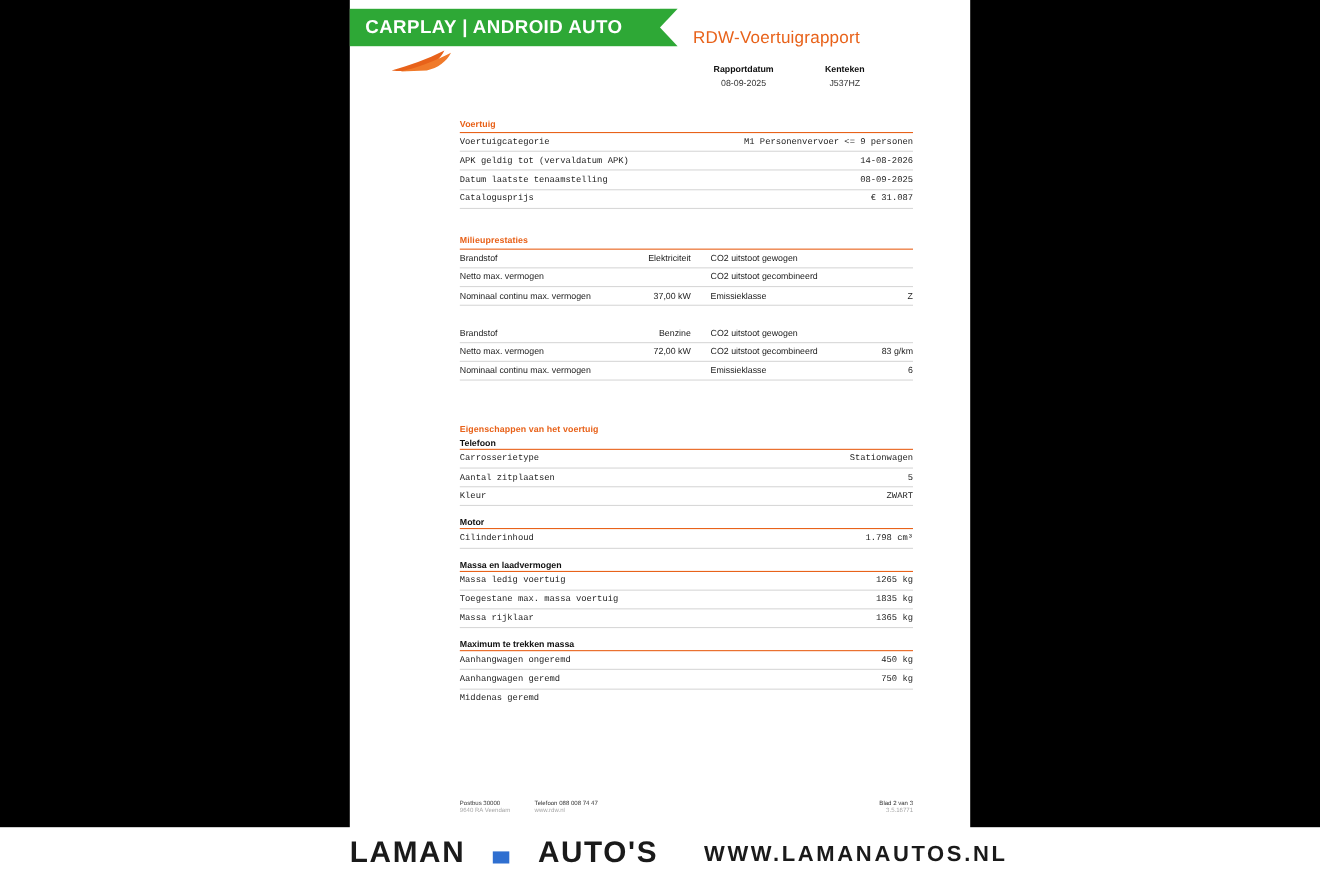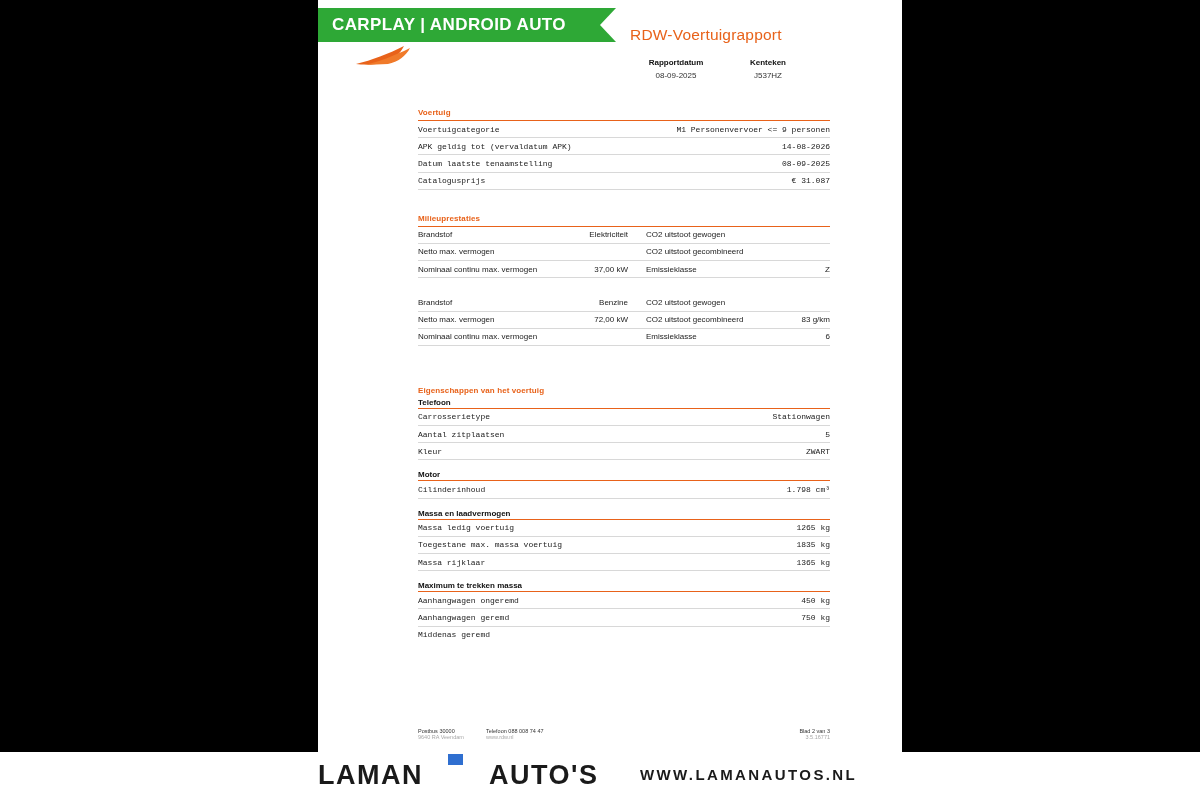--- a/index.html
+++ b/index.html
@@ -20,21 +20,20 @@
   }
 
   
   .page {
     position: absolute;
     left: 318px;
     top: 0px;
     width: 564px;
     height: 800px;
     background: #ffffff;
-    padding-left: 20px;
   }
 
   
   .banner {
     position: absolute;
     left: 0px;
     top: 8px;
     width: 282px;
     height: 34px;
     background: #2ea836;
@@ -172,41 +171,41 @@
     height: 48px;
     background: #ffffff;
     display: flex;
     align-items: center;
   }
   .logo-left {
     position: absolute;
     left: 318px;
     top: 760px;
     display: flex;
-    align-items: flex-start;
+    align-items: flex-end;
     font-size: 27px;
     font-weight: bold;
     letter-spacing: 1.5px;
     color: #1a1a1a;
     gap: 22px;
   }
   .logo-mark {
     display: inline-block;
     width: 15px;
     height: 11px;
     background: #2f6fd0;
     margin: 0 4px 0 3px;
     position: relative;
     top: -6px;
   }
   .site-url {
     position: absolute;
     left: 640px;
     top: 766px;
-    font-size: 15px;
+    font-size: 20px;
     font-weight: bold;
     letter-spacing: 2.4px;
     color: #1a1a1a;
   }
 </style>
 </head>
 <body>
 
 <div class="stage">
   <div class="page">

